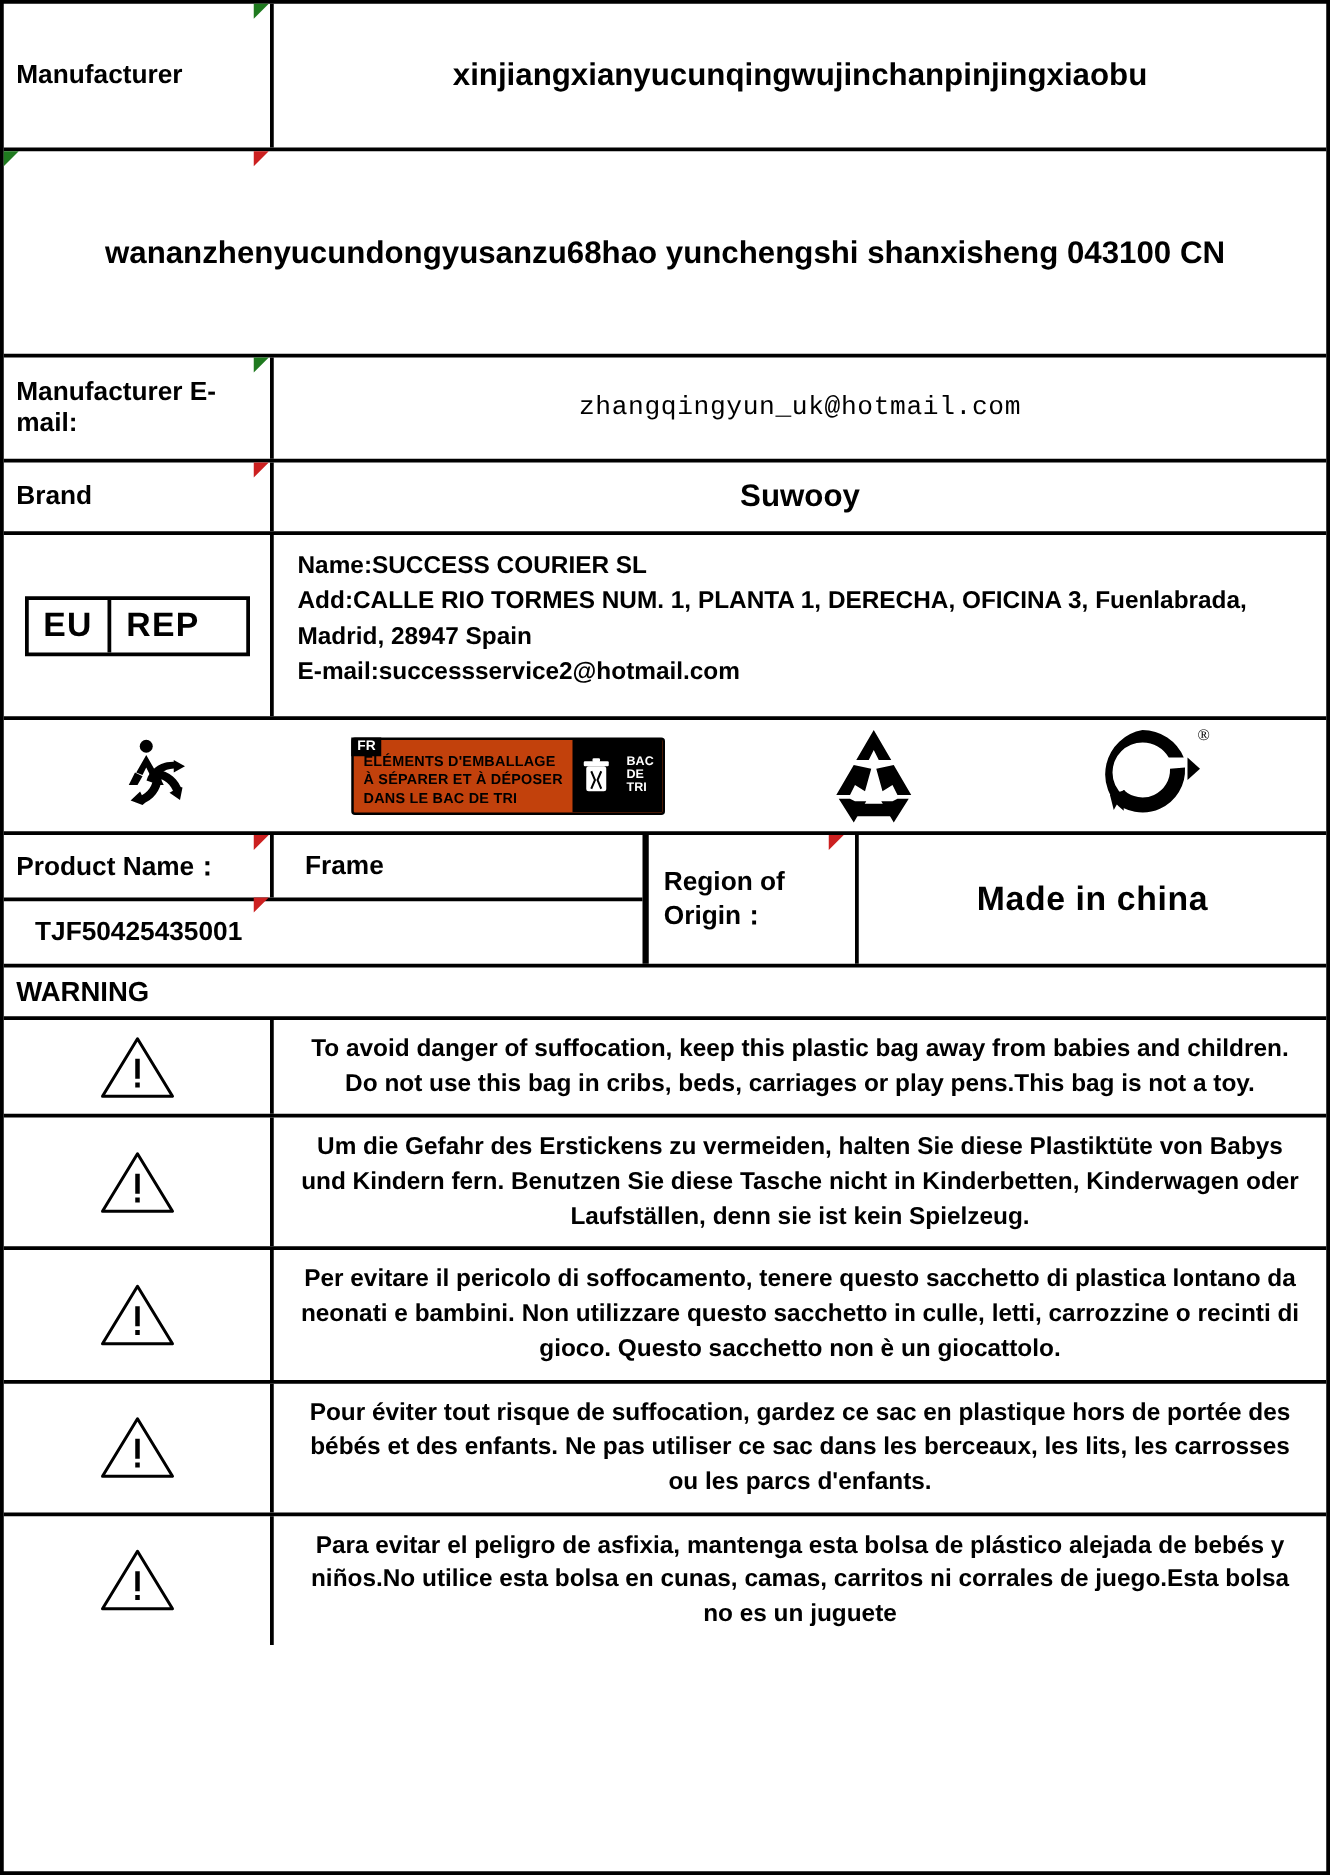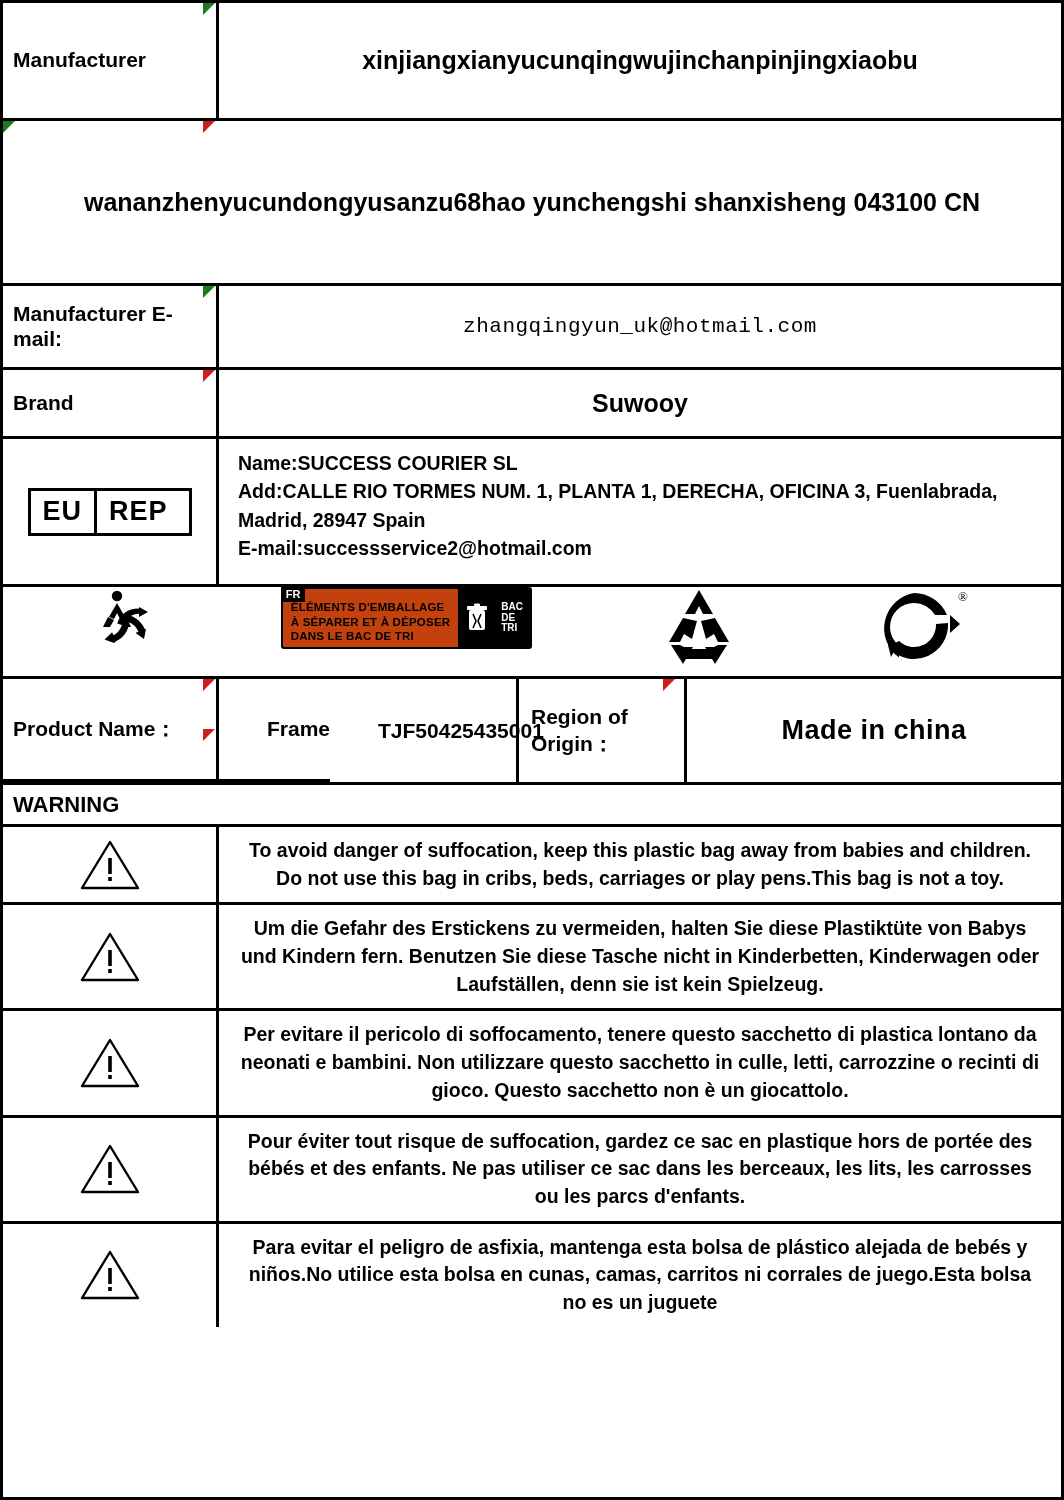--- a/index.html
+++ b/index.html
@@ -80,35 +80,35 @@
   
   #row-email { height: 84px; }
   #row-email .cell-value {
     font-family: "Liberation Mono", monospace;
     font-weight: normal;
     font-size: 21px;
     letter-spacing: 0.5px;
   }
 
   
-  #row-brand { height: 69px; }
+  #row-brand { height: 58px; }
   #row-brand .cell-value { font-size: 25px; }
 
   
   #row-eurep { min-height: 148px; }
   #row-eurep .cell-label {
     justify-content: center;
     padding-left: 0;
   }
   .eu-rep-box {
     border: 3px solid #000;
     display: flex;
     align-items: stretch;
     height: 48px;
-    width: 164px;
+    width: 180px;
   }
   .eu-rep-box > div {
     display: flex;
     align-items: center;
     justify-content: center;
     font-size: 27px;
     font-weight: bold;
     padding: 0 12px;
     letter-spacing: 1px;
   }
@@ -119,21 +119,21 @@
     font-size: 19.5px;
     font-weight: bold;
     line-height: 1.45;
     text-align: left;
     display: block;
   }
 
   
   #row-symbols {
     height: 92px;
-    align-items: flex-start;
+    align-items: center;
     justify-content: space-around;
     padding: 0 30px;
   }
   .sym { display: flex; align-items: center; justify-content: center; }
   .fr-label {
     display: flex;
     align-items: stretch;
     border: 2px solid #000;
     border-radius: 3px;
     overflow: hidden;
@@ -173,44 +173,44 @@
   }
 
   
   #row-product {
     height: 106px;
     border-bottom: 3px solid #000;
   }
   .prod-left {
     width: 516px;
     min-width: 516px;
-    border-right: 3px solid #000000;
-    display: flex;
-    flex-direction: row;
+    border-right: 5px solid #000000;
+    display: flex;
+    flex-direction: column;
   }
   .prod-line {
     flex: 1;
     display: flex;
     align-items: center;
   }
   .prod-line.first { border-bottom: 3px solid #000; }
   .prod-key {
     width: 216px;
     min-width: 216px;
     border-right: 3px solid #000;
     padding-left: 10px;
     font-size: 21px;
     font-weight: bold;
     height: 100%;
     display: flex;
     align-items: center;
   }
   .prod-val {
     flex: 1;
-    padding-left: 48px;
+    padding-left: 25px;
     font-size: 21px;
     font-weight: bold;
   }
   .origin-key {
     width: 168px;
     min-width: 168px;
     border-right: 3px solid #000;
     padding-left: 12px;
     font-size: 21px;
     font-weight: bold;

